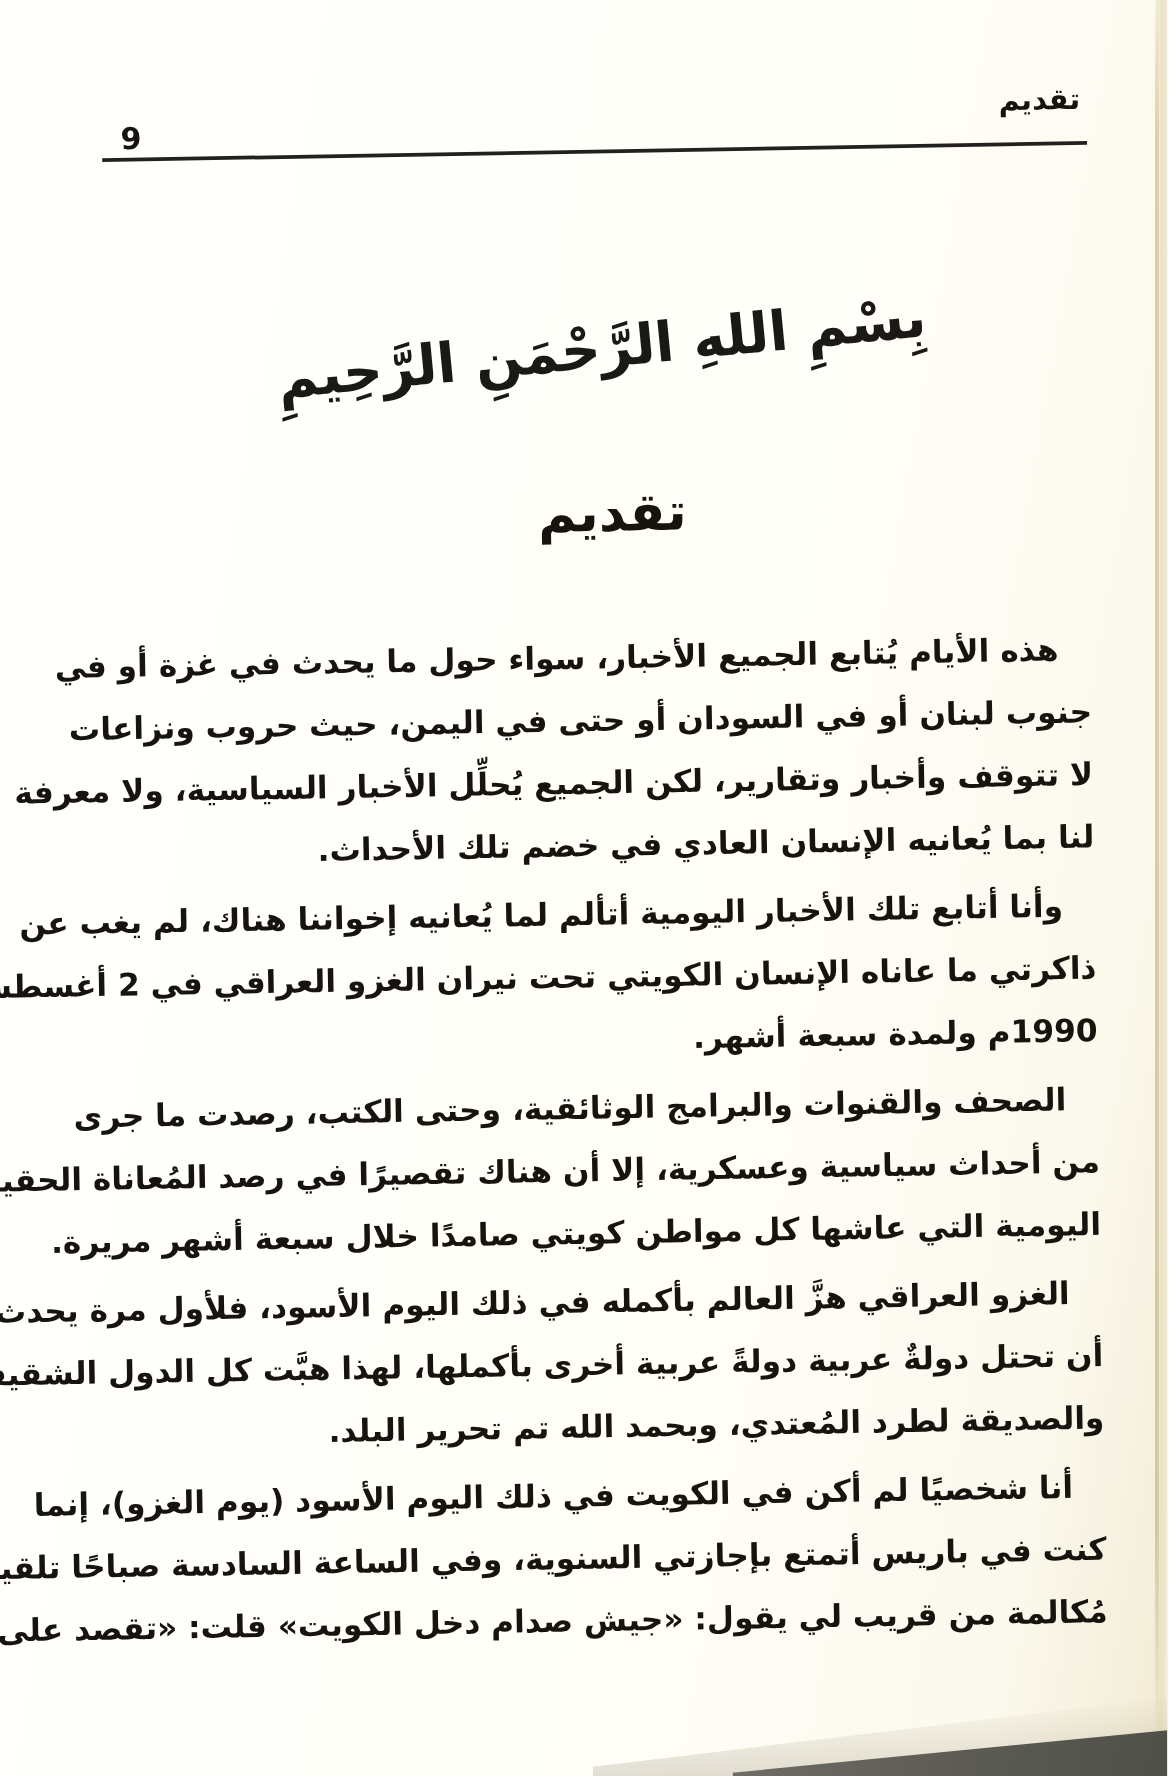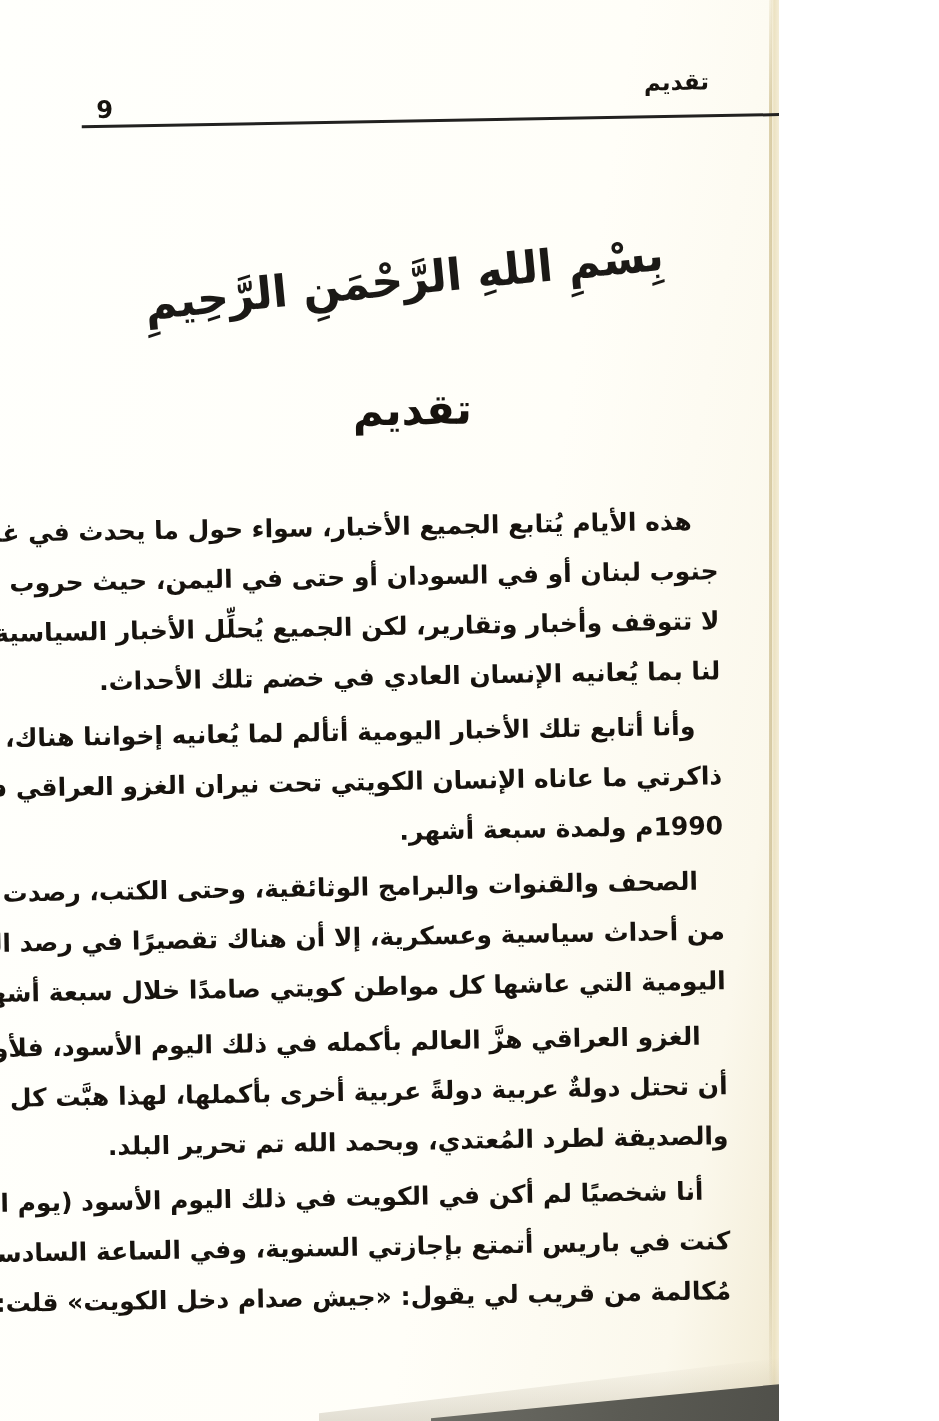--- a/index.html
+++ b/index.html
@@ -1,17 +1,17 @@
 <!DOCTYPE html>
 <html lang="ar"><head>
 <meta charset="utf-8">
 <style>
   html,body{margin:0;padding:0;background:#ffffff;}
   .page{
-    position:relative;width:779px;height:1421px;overflow:hidden;
+    position:relative;width:934px;height:1421px;overflow:hidden;
     background:linear-gradient(100deg,#fffffc 0%,#fffef8 62%,#fbf8ec 88%,#f4eeda 97%,#efe7cf 100%);
     font-family:"DejaVu Sans",sans-serif;color:#17130e;
   }
   
   .edge-strip{position:absolute;top:0;right:0;width:9px;height:1400px;
     background:linear-gradient(to left,#f3ecd6 0%,#ece2c2 55%,rgba(236,226,194,0) 100%);}
   .edge-line{position:absolute;top:0;right:7px;width:3px;height:1392px;
     background:linear-gradient(to bottom,rgba(198,180,126,.15),rgba(198,180,126,.6) 8%,rgba(186,168,116,.55) 88%,rgba(198,180,126,0));}
   .corner-soft{position:absolute;right:0;bottom:0;width:460px;height:64px;
     background:linear-gradient(to bottom,rgba(140,130,105,0),rgba(150,138,110,.28));

